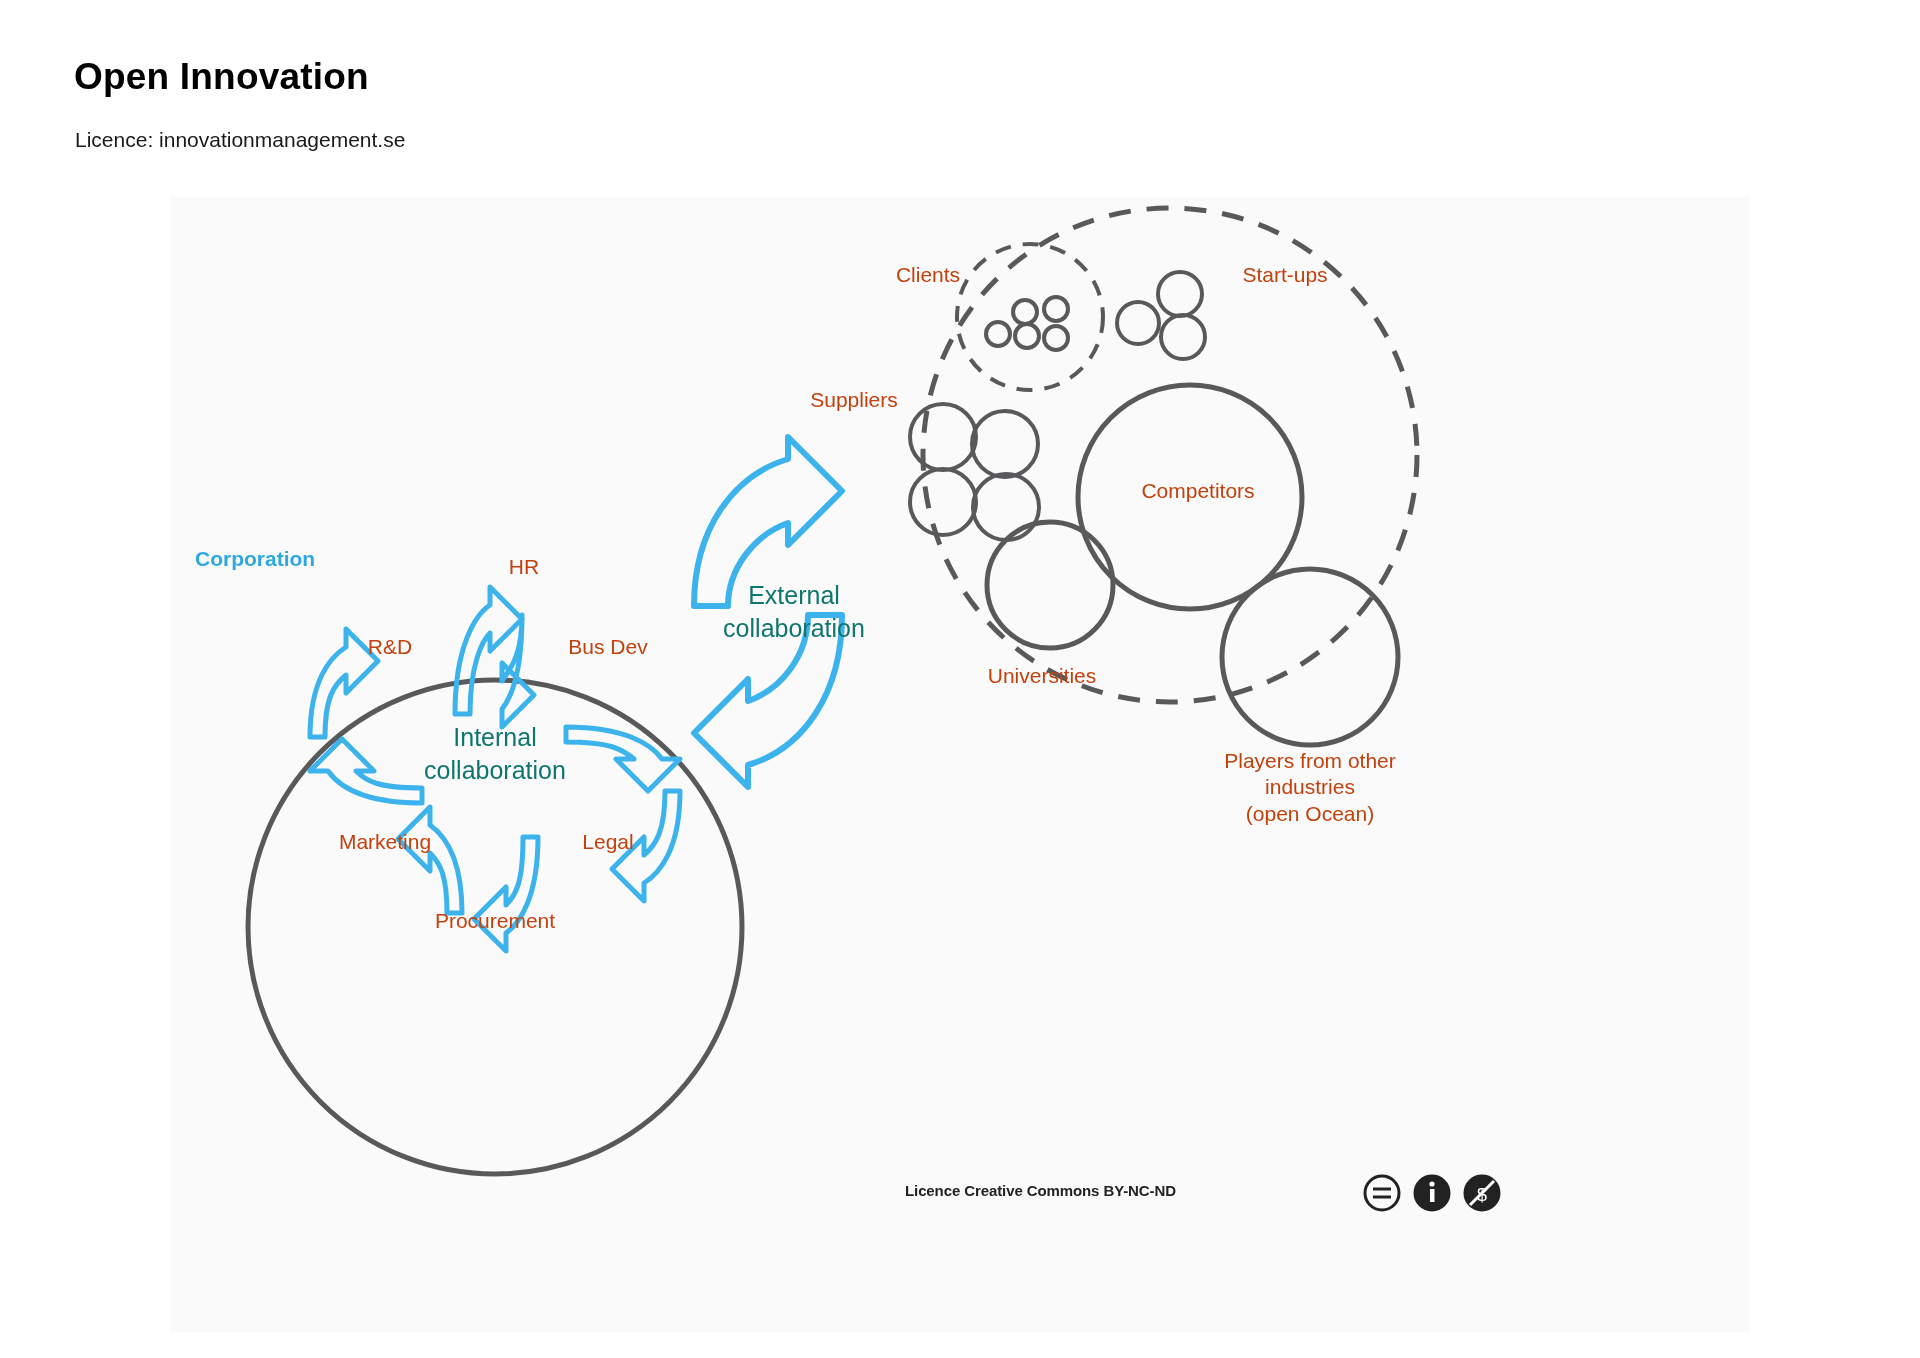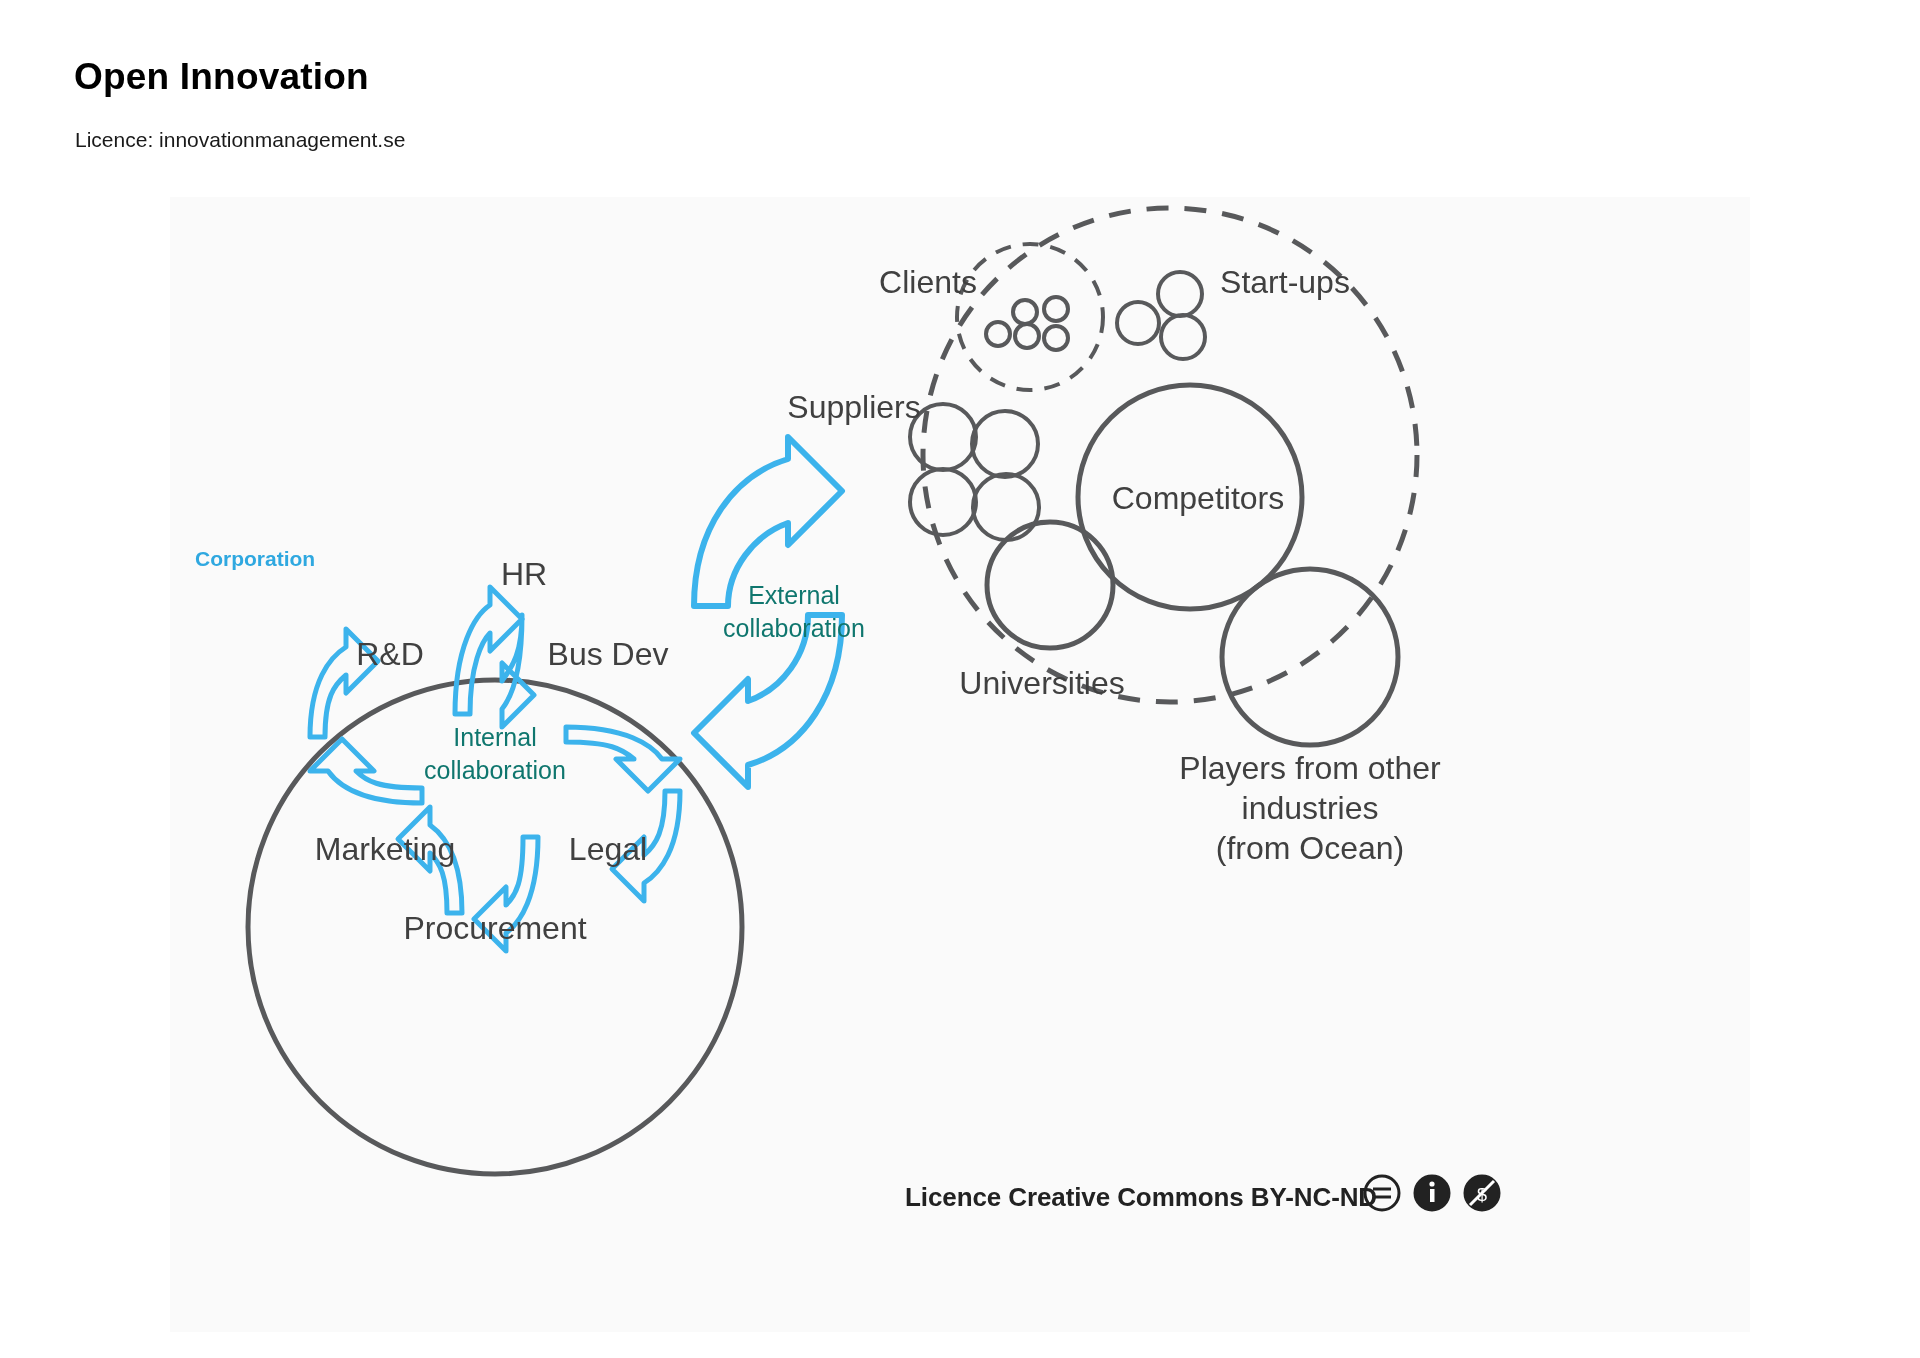--- a/index.html
+++ b/index.html
@@ -38,22 +38,22 @@
     height: 1135px;
     background: #fafafa;
   }
   .fig-svg {
     position: absolute;
     left: 0;
     top: 0;
   }
   .lbl {
     position: absolute;
-    color: #404040;
-    font-size: 32px;
+    color: #c2410c;
+    font-size: 21px;
     line-height: 1.25;
     white-space: nowrap;
   }
   .lbl-center { text-align: center; transform: translateX(-50%); }
   .heading {
     position: absolute;
     color: #2fa8e0;
     font-size: 27px;
     font-weight: bold;
     line-height: 1.35;
@@ -72,21 +72,21 @@
   }
   .corp-lbl {
     position: absolute;
     color: #2fa8e0;
     font-size: 21px;
     font-weight: bold;
     white-space: nowrap;
   }
   .licence {
     position: absolute;
-    font-size: 26px;
+    font-size: 15px;
     font-weight: bold;
     color: #222;
     white-space: nowrap;
     letter-spacing: -0.1px;
   }
 </style>
 </head>
 <body>
 
 <div class="slide-title">Open Innovation</div>
@@ -190,18 +190,18 @@
 
   <div class="lbl lbl-center" style="left:758px; top:65px;">Clients</div>
   <div class="lbl lbl-center" style="left:1115px; top:65px;">Start-ups</div>
   <div class="lbl lbl-center" style="left:684px; top:190px;">Suppliers</div>
   <div class="lbl lbl-center" style="left:1028px; top:281px;">Competitors</div>
   <div class="lbl lbl-center" style="left:872px; top:466px;">Universities</div>
 
   <div class="lbl lbl-center" style="left:1140px; top:551px; text-align:center;">
     <span>Players from other</span><br>
     <span>industries</span><br>
-    <span>(from Ocean)</span>
+    <span>(open Ocean)</span>
   </div>
 
   <div class="licence" style="left:735px; top:985px;">Licence Creative Commons BY-NC-ND</div>
 
 </div>
 
 </body></html>

